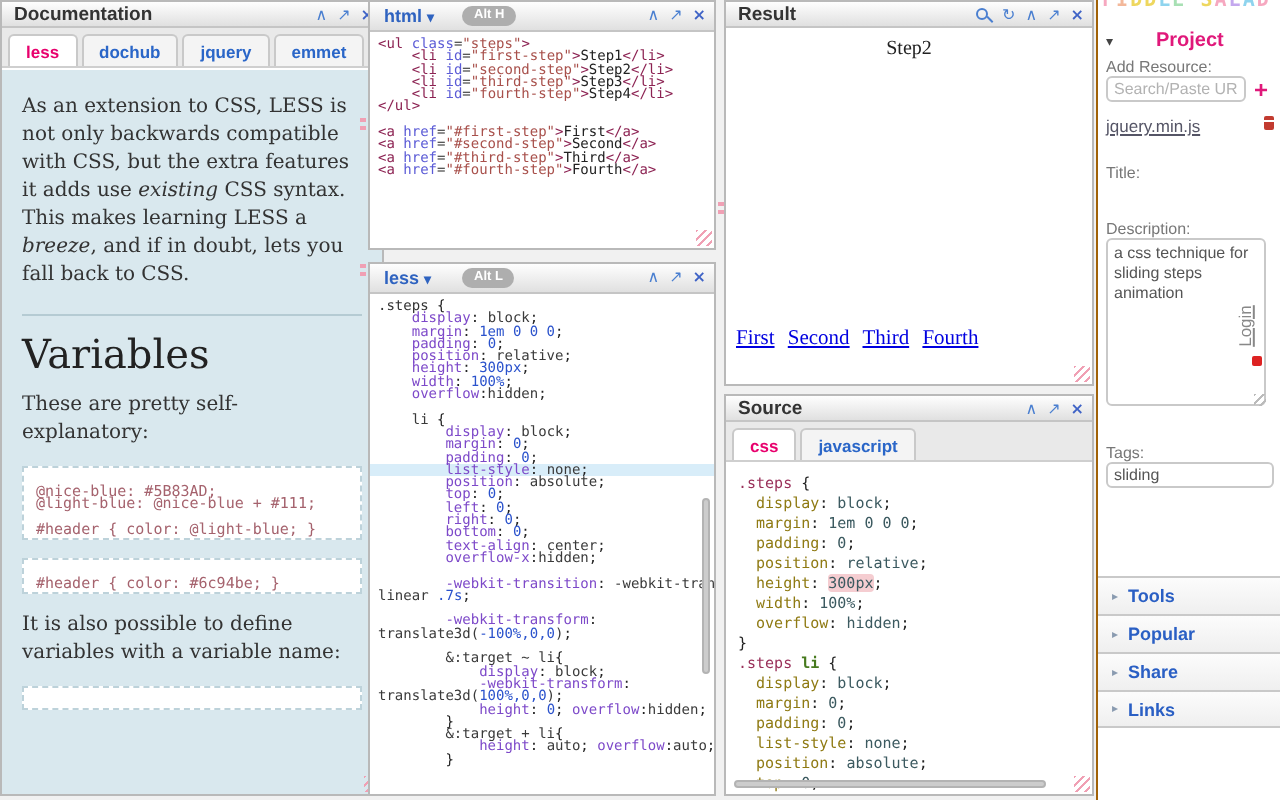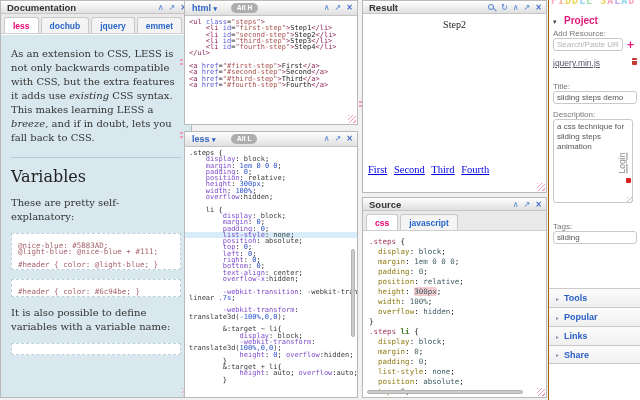--- a/index.html
+++ b/index.html
@@ -28,21 +28,21 @@
 
   
   #doc { left:0; top:0; width:192px; height:398px; }
   .tabbar { height:20px; background:#e9e9e9; border-bottom:1px solid #cfcfcf; padding:3px 0 0 3px; display:flex; gap:2px; }
   .tab { font-size:8.5px; font-weight:bold; padding:3px 8px 2px; background:#f4f4f4; border:1px solid #c9c9c9; border-bottom:none; border-radius:3px 3px 0 0; color:#2a66c8; cursor:pointer; }
   .tab.active { background:#fff; color:#e8006d; }
   .doc-content { position:absolute; left:0; right:0; top:34px; bottom:0; background:#d9e8ee; padding:12px 10px;
                  font-family:"DejaVu Serif", serif; font-size:10px; line-height:14px; color:#333; overflow:hidden; }
   .doc-content .tk-i { font-style:italic; }
   .doc-hr { border:none; border-top:1px solid #b5cbd3; margin:12px 0; }
-  .doc-h1 { font-size:16px; font-weight:normal; color:#222; margin:2px 0 12px; }
+  .doc-h1 { font-size:20px; font-weight:normal; color:#222; margin:2px 0 12px; }
   .doc-p { margin-bottom:8px; }
   .doccode { background:#ffffff; border:1px dashed #bdd2da; padding:5px 6px; margin:9px 0;
              font-family:"DejaVu Sans Mono", monospace; font-size:7.5px; line-height:13px; color:#a5626d; white-space:pre; }
 
   
   .codearea { font-family:"DejaVu Sans Mono", monospace; font-size:7px; line-height:6.3px; padding:3px 0 0 4px; color:#222; }
   .cl { white-space:pre; height:6.3px; }
   .cl.hl { background:#d8edf9; margin-left:-4px; padding-left:4px; }
   .tk-g { color:#8c2252; }
   .tk-a { color:#5b5bd6; }
@@ -72,21 +72,21 @@
 
   
   #source { left:362px; top:197px; width:185px; height:201px; }
 
   
   #sidebar { position:absolute; left:548px; top:0; width:92px; height:400px; background:#fff; border-left:1px solid #a16207; }
   .logo { position:relative; height:7px; overflow:hidden; }
   .logo-letters { position:absolute; top:-5px; left:2px; font-family:"DejaVu Sans Mono", monospace; font-weight:bold; font-size:10px; letter-spacing:1px; }
   .proj-row { position:absolute; left:4px; top:10px; }
   .proj-arrow { color:#444; font-size:7px; font-family:"DejaVu Sans", sans-serif; }
-  .proj-label { color:#e0187a; font-weight:bold; font-size:10px; margin-left:3px; }
+  .proj-label { color:#e0187a; font-weight:bold; font-size:10px; margin-left:17px; }
   .sb-label { position:absolute; left:4px; font-size:8px; color:#777; }
   .sb-input { position:absolute; left:4px; height:13px; border:1px solid #c9c9c9; border-radius:3px; font-family:"Liberation Sans", sans-serif; font-size:8px; padding:0 3px; color:#555; background:#fff; }
   .sb-input::placeholder { color:#b2b2b2; }
   .add-btn { position:absolute; left:78px; top:38px; color:#e0187a; font-weight:bold; font-size:12px; cursor:pointer; }
   .res-link { position:absolute; left:4px; top:58px; font-size:8.5px; color:#556; text-decoration:underline; cursor:pointer; }
   .del-icon { position:absolute; left:83px; top:58px; width:5px; height:7px; background:#c23b30; border-radius:1px; cursor:pointer; }
   .del-icon::before { content:""; position:absolute; left:-1px; top:1.5px; right:-1px; height:1px; background:#fff; }
   .sb-textarea { position:absolute; left:4px; top:119px; width:80px; height:84px; border:1px solid #c9c9c9; border-radius:3px; font-family:"Liberation Sans", sans-serif; font-size:8px; color:#555; padding:2px 3px; resize:none; line-height:10px; }
   .ta-grip { position:absolute; left:78px; top:197px; width:6px; height:6px; background:repeating-linear-gradient(135deg,#bbb 0,#bbb 1px,transparent 1px,transparent 3px); }
   .accordion { position:absolute; left:0; top:288px; width:92px; }
@@ -271,42 +271,41 @@
   <div class="proj-row">
     <span class="proj-arrow">▾</span>
     <span class="proj-label">Project</span>
   </div>
   <div class="sb-label" style="top:29px">Add Resource:</div>
   <input class="sb-input" style="top: 38px; width: 70px;" placeholder="Search/Paste URL">
   <span class="add-btn">+</span>
   <a class="res-link">jquery.min.js</a>
   <span class="del-icon"></span>
   <div class="sb-label" style="top:82px">Title:</div>
-  <input class="sb-input" style="top: 91px; width: 84px;" value="sliding steps demo">
   <div class="sb-label" style="top:110px">Description:</div>
   <textarea class="sb-textarea" style="">a css technique for sliding steps animation</textarea>
   <div class="ta-grip"></div>
   <div class="sb-label" style="top:222px">Tags:</div>
   <input class="sb-input" style="top: 231px; width: 84px;" value="sliding">
   <div class="accordion">
     <div class="acc-row">
       <span class="acc-arrow">▸</span>
       <span class="acc-label">Tools</span>
     </div>
     <div class="acc-row">
       <span class="acc-arrow">▸</span>
       <span class="acc-label">Popular</span>
     </div>
     <div class="acc-row">
       <span class="acc-arrow">▸</span>
-      <span class="acc-label">Links</span>
+      <span class="acc-label">Share</span>
     </div>
     <div class="acc-row">
       <span class="acc-arrow">▸</span>
-      <span class="acc-label">Share</span>
+      <span class="acc-label">Links</span>
     </div>
   </div>
   <div class="login-tab">
     <span class="login-text">Login</span>
     <span class="login-dot"></span>
   </div>
 </div>
 
 <div class="vtick" style="left:180px; top:57px"></div>
 <div class="vtick" style="left:180px; top:130px"></div>

